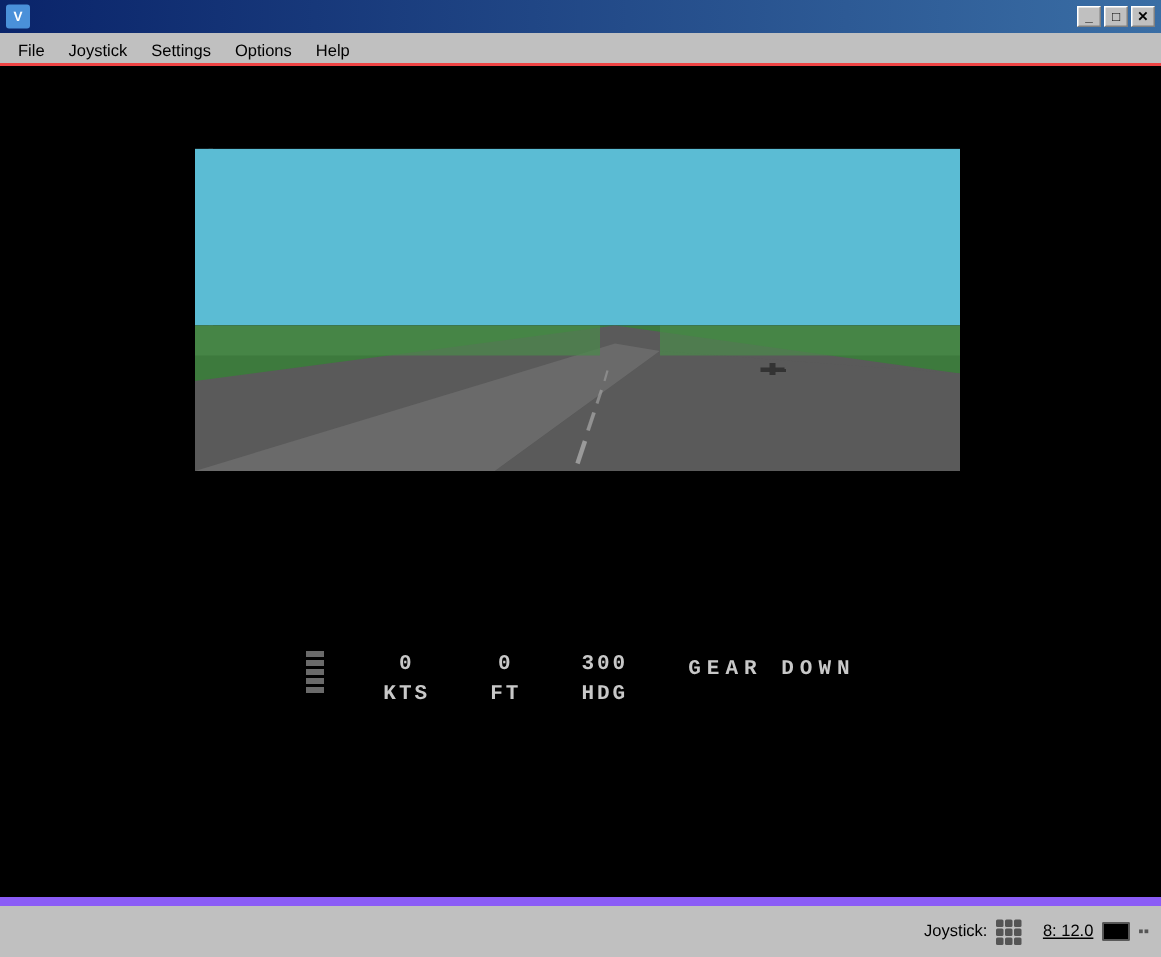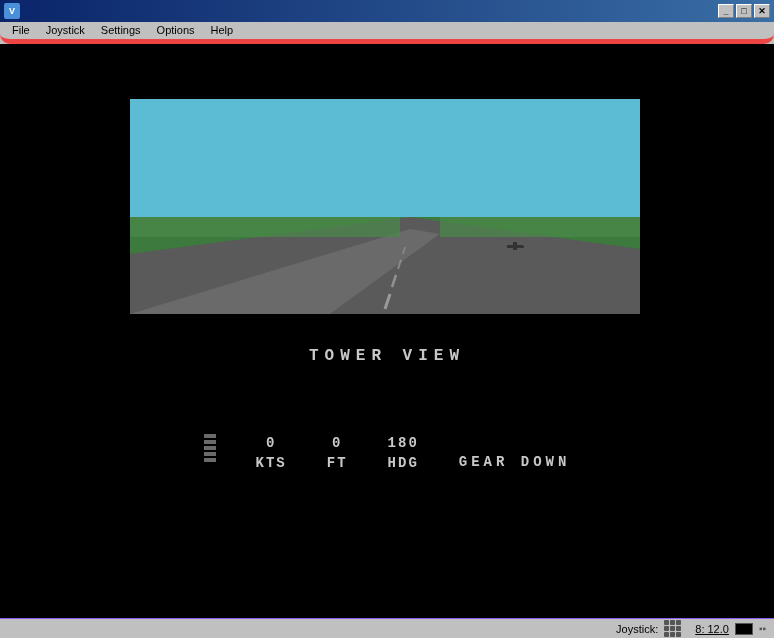--- a/index.html
+++ b/index.html
@@ -63,24 +63,23 @@
     .title-btn.close {
       background: #c0c0c0;
     }
 
     
     #menu-bar {
       width: 774px;
       height: 22px;
       background: #c0c0c0;
       display: flex;
-      align-items: flex-start;
+      align-items: flex-end;
       padding: 0 4px;
-      border-bottom: 5px solid #ef4444;
-      border-radius: 10px;
+      border-bottom: 2px solid #ef4444;
     }
     .menu-item {
       padding: 2px 8px;
       cursor: pointer;
       font-size: 11px;
       color: black;
     }
 
     
     #emulator-area {
@@ -170,32 +169,32 @@
       line-height: 1.4;
       text-align: center;
     }
 
     #gear-status {
       color: #c8c8c8;
       font-family: 'Courier New', monospace;
       font-size: 14px;
       font-weight: bold;
       letter-spacing: 4px;
-      margin-top: 20px;
+      margin-top: 4px;
     }
 
     
     #status-bar {
       position: absolute;
       bottom: 0;
       left: 0;
       width: 774px;
-      height: 20px;
-      background: #c0c0c0;
-      border-top: 1px solid #8b5cf6;
+      height: 40px;
+      background: #c0c0c0;
+      border-top: 6px solid #8b5cf6;
       display: flex;
       align-items: center;
       justify-content: flex-end;
       padding: 0 8px;
       font-size: 11px;
       gap: 6px;
     }
 
     #joystick-label {
       color: #000;
@@ -288,21 +287,20 @@
         <rect x="4" y="-1" width="5" height="2" fill="#333"></rect>
       </g>
 
       <line x1="255" y1="210" x2="260" y2="195" stroke="#aaa" stroke-width="3" opacity="0.8"></line>
       <line x1="262" y1="188" x2="266" y2="176" stroke="#aaa" stroke-width="2.5" opacity="0.7"></line>
       <line x1="268" y1="170" x2="271" y2="161" stroke="#aaa" stroke-width="2" opacity="0.6"></line>
       <line x1="273" y1="155" x2="275" y2="148" stroke="#aaa" stroke-width="1.5" opacity="0.5"></line>
     </svg>
   </div>
 
-  <div id="tower-view-text">TOWER  VIEW</div>
 
   <div id="instruments">
 
     <div id="throttle-gauge">
       <div class="gauge-bars">
         <div class="gauge-bar"></div>
         <div class="gauge-bar"></div>
         <div class="gauge-bar"></div>
         <div class="gauge-bar"></div>
         <div class="gauge-bar"></div>
@@ -313,21 +311,21 @@
       <span>0</span>
       <span>KTS</span>
     </div>
 
     <div class="instrument-group">
       <span>0</span>
       <span>FT</span>
     </div>
 
     <div class="instrument-group">
-      <span>180</span>
+      <span>300</span>
       <span>HDG</span>
     </div>
 
     <div id="gear-status">GEAR  DOWN</div>
   </div>
 
 </div>
 
 <div id="status-bar">
   <span id="joystick-label">Joystick:</span>

